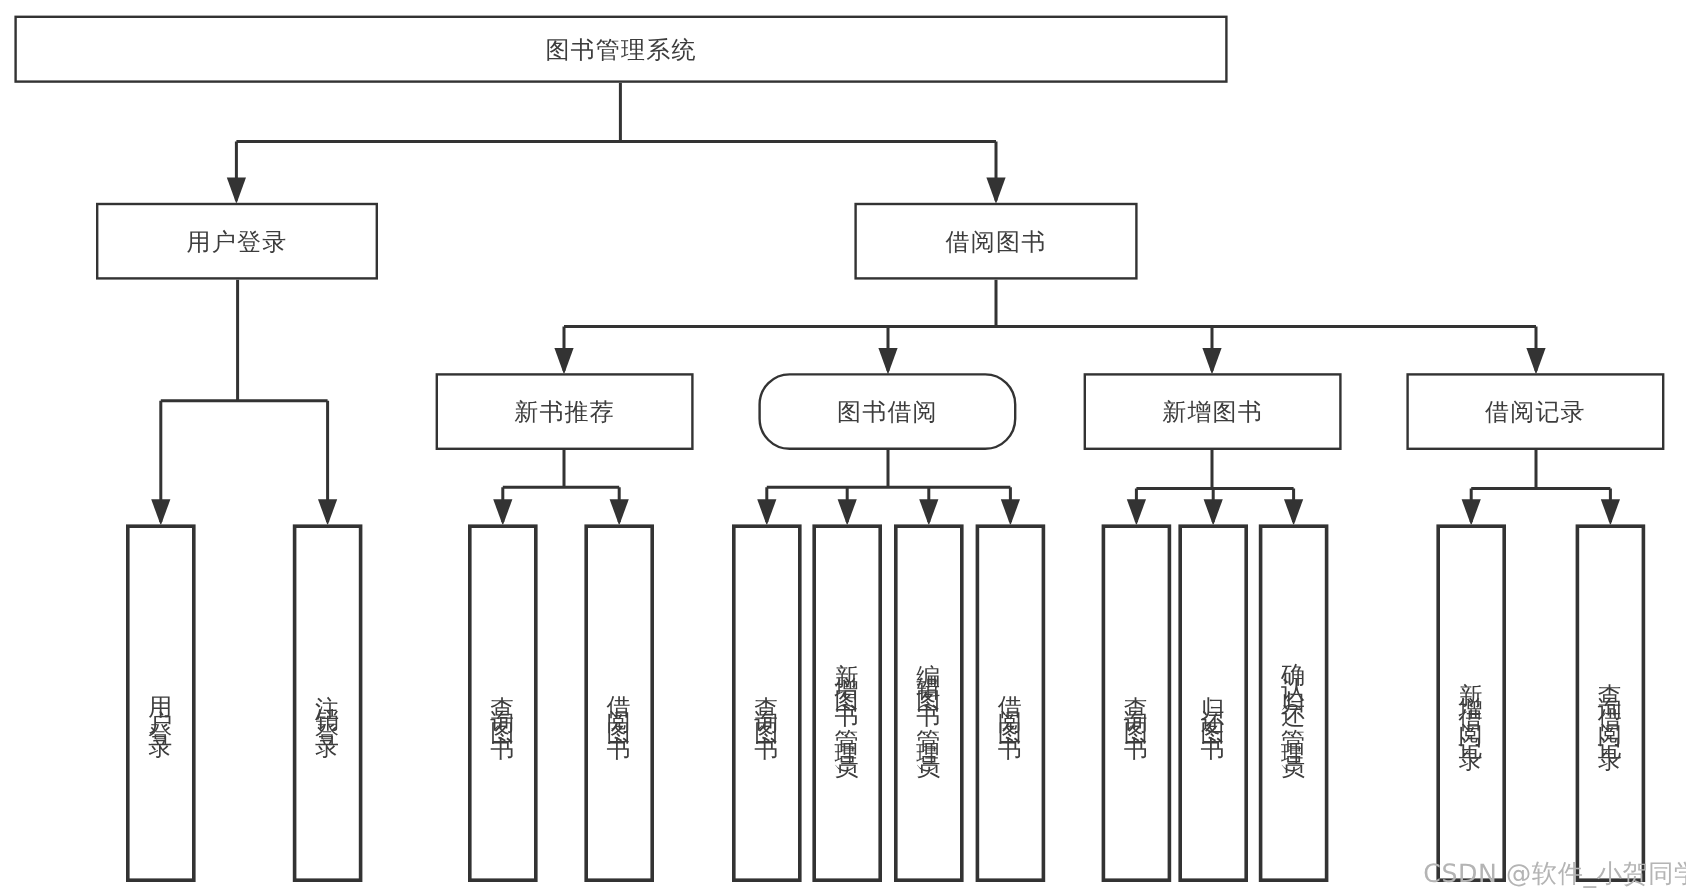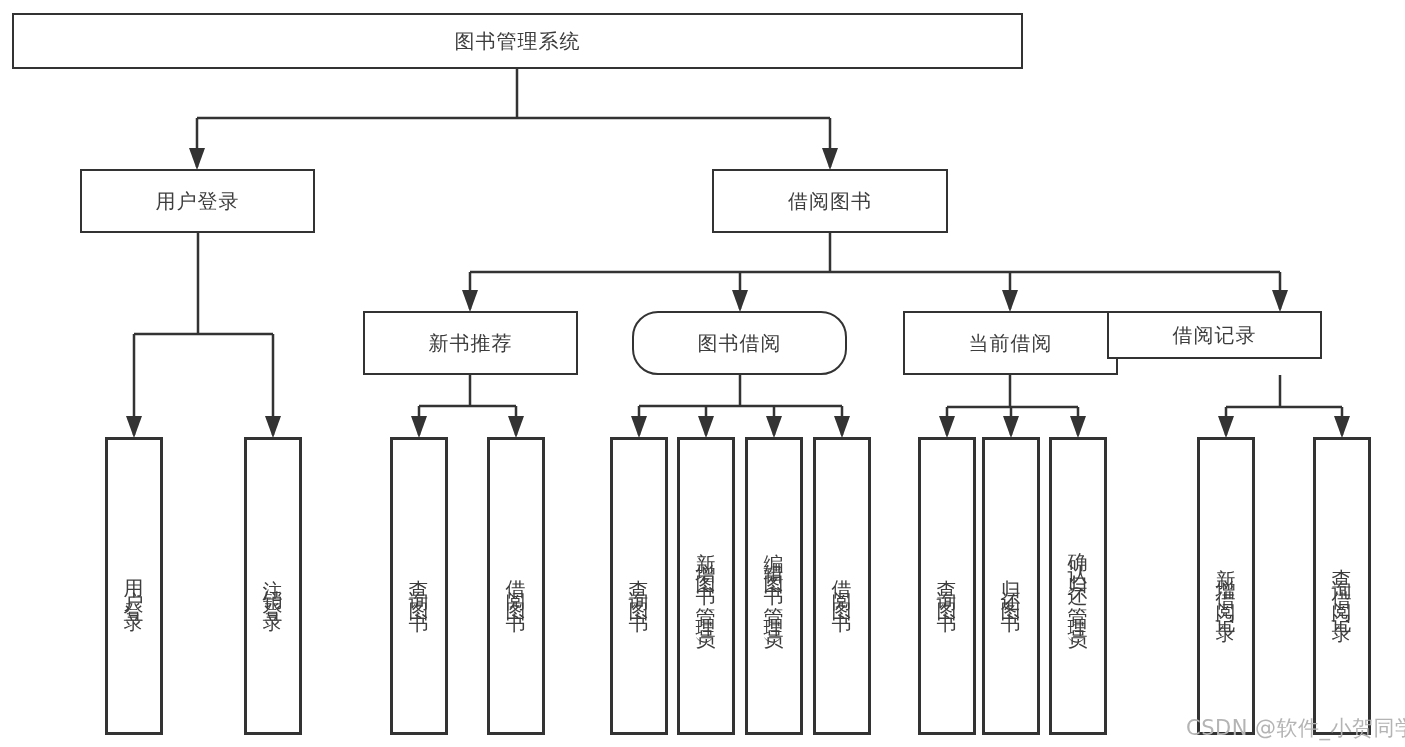--- a/index.html
+++ b/index.html
@@ -94,23 +94,23 @@
     <span class="label-h">借阅图书</span>
   </div>
 
   <div class="box" style="left:363px; top:311px; width:215px; height:64px;justify-content:center;">
     <span class="label-h">新书推荐</span>
   </div>
   <div class="box" style="left:632px; top:311px; width:215px; height:64px;border-radius:26px;">
     <span class="label-h">图书借阅</span>
   </div>
   <div class="box" style="left:903px; top:311px; width:215px; height:64px;">
-    <span class="label-h">当前借阅</span>
+    <span class="label-h">新增图书</span>
   </div>
-  <div class="box" style="left:1107px; top:311px; width:215px; height:48px;">
+  <div class="box" style="left:1172px; top:311px; width:215px; height:64px;">
     <span class="label-h">借阅记录</span>
   </div>
 
   <div class="box leaf" style="left:105px; top:437px; width:58px; height:298px;">
     <span class="label-v">用户登录</span>
   </div>
   <div class="box leaf" style="left:244px; top:437px; width:58px; height:298px;">
     <span class="label-v">注销登录</span>
   </div>
 

